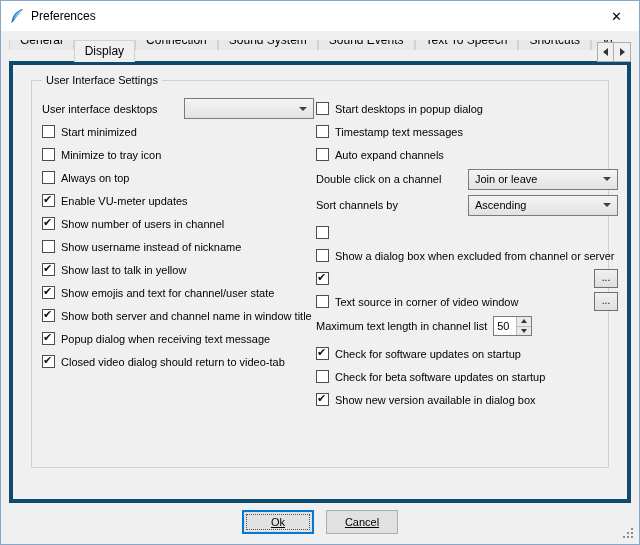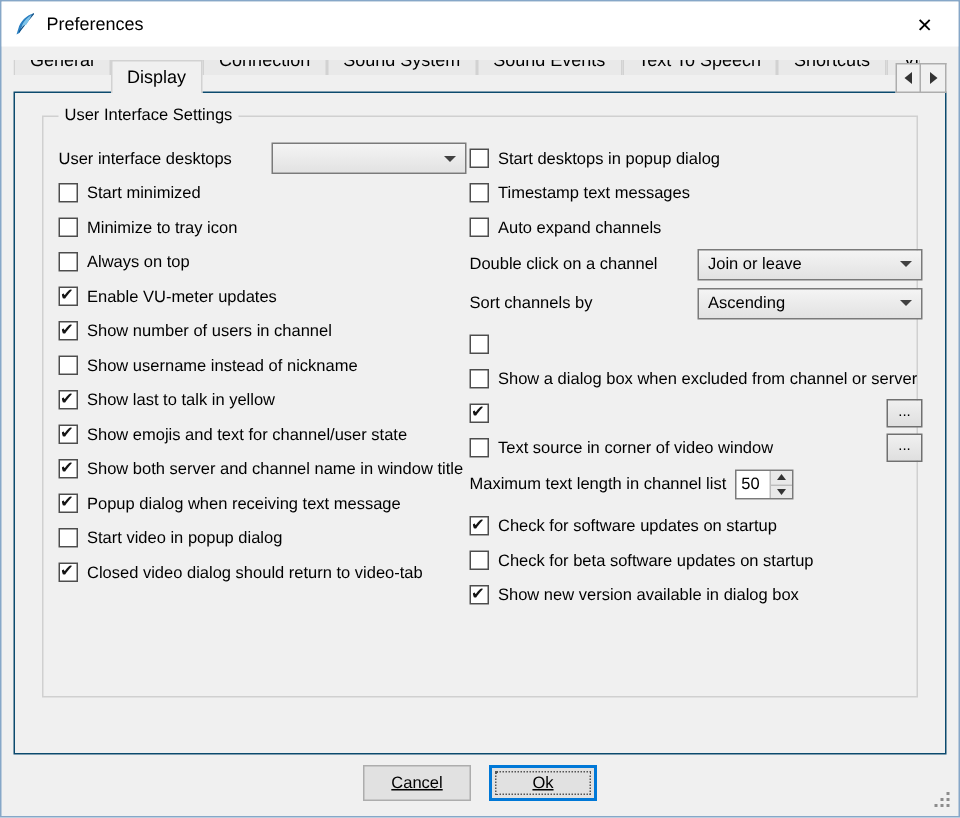--- a/index.html
+++ b/index.html
@@ -25,21 +25,21 @@
   .tab.active { height: 22px; margin-bottom: 0; background: #f0f0f0; padding-top: 3px; position: relative; z-index: 3; }
   .tab-scroll { position: absolute; top: 41px; right: 8px; z-index: 4; display: flex; }
   .tab-scroll .sbtn { width: 17px; height: 20px; background: #f0f0f0; border: 1px solid #adadad;
                       display: flex; align-items: center; justify-content: center; }
   .tab-scroll .sbtn + .sbtn { border-left: none; }
   .tri-left  { width:0; height:0; border-top:4px solid transparent; border-bottom:4px solid transparent; border-right:5px solid #333; }
   .tri-right { width:0; height:0; border-top:4px solid transparent; border-bottom:4px solid transparent; border-left:5px solid #333; }
 
   
   .pane { position: absolute; left: 8px; right: 8px; top: 60px; height: 442px;
-          border: 1px solid #0c4a6e; background: #f0f0f0; z-index: 1; }
+          border: 4px solid #0c4a6e; background: #f0f0f0; z-index: 1; }
 
   
   .groupbox { position: absolute; left: 18px; right: 18px; top: 15px; height: 388px;
               border: 1px solid #d0d0d0; }
   .groupbox-legend { position: absolute; top: -7px; left: 10px; background: #f0f0f0;
                      padding: 0 4px; font-size: 11px; color: #000; }
 
   .cols { display: flex; padding: 16px 8px 0 10px; }
   .col-left  { width: 272px; flex: none; }
   .col-right { width: 302px; flex: none; margin-left: 2px; }
@@ -173,24 +173,20 @@
                 <span class="cb checked"></span>
                 <span class="lbl">Show emojis and text for channel/user state</span>
               </div>
               <div class="row">
                 <span class="cb checked"></span>
                 <span class="lbl">Show both server and channel name in window title</span>
               </div>
               <div class="row">
                 <span class="cb checked"></span>
                 <span class="lbl">Popup dialog when receiving text message</span>
-              </div>
-              <div class="row">
-                <span class="cb"></span>
-                <span class="lbl">Start video in popup dialog</span>
               </div>
               <div class="row">
                 <span class="cb checked"></span>
                 <span class="lbl">Closed video dialog should return to video-tab</span>
               </div>
             </div>
         </div>
 
         <div class="col-right">
           <div>
@@ -279,22 +275,22 @@
                 <span class="cb checked"></span>
                 <span class="lbl">Show new version available in dialog box</span>
               </div>
             </div>
         </div>
       </div>
     </div>
   </div>
 
   <div class="btn-row">
+    <div class="btn default">
+      <span>Ok</span>
+    </div>
     <div class="btn">
       <span>Cancel</span>
     </div>
-    <div class="btn default">
-      <span>Ok</span>
-    </div>
   </div>
 
   <div class="grip"></div>
 </div>
 
 </body></html>

